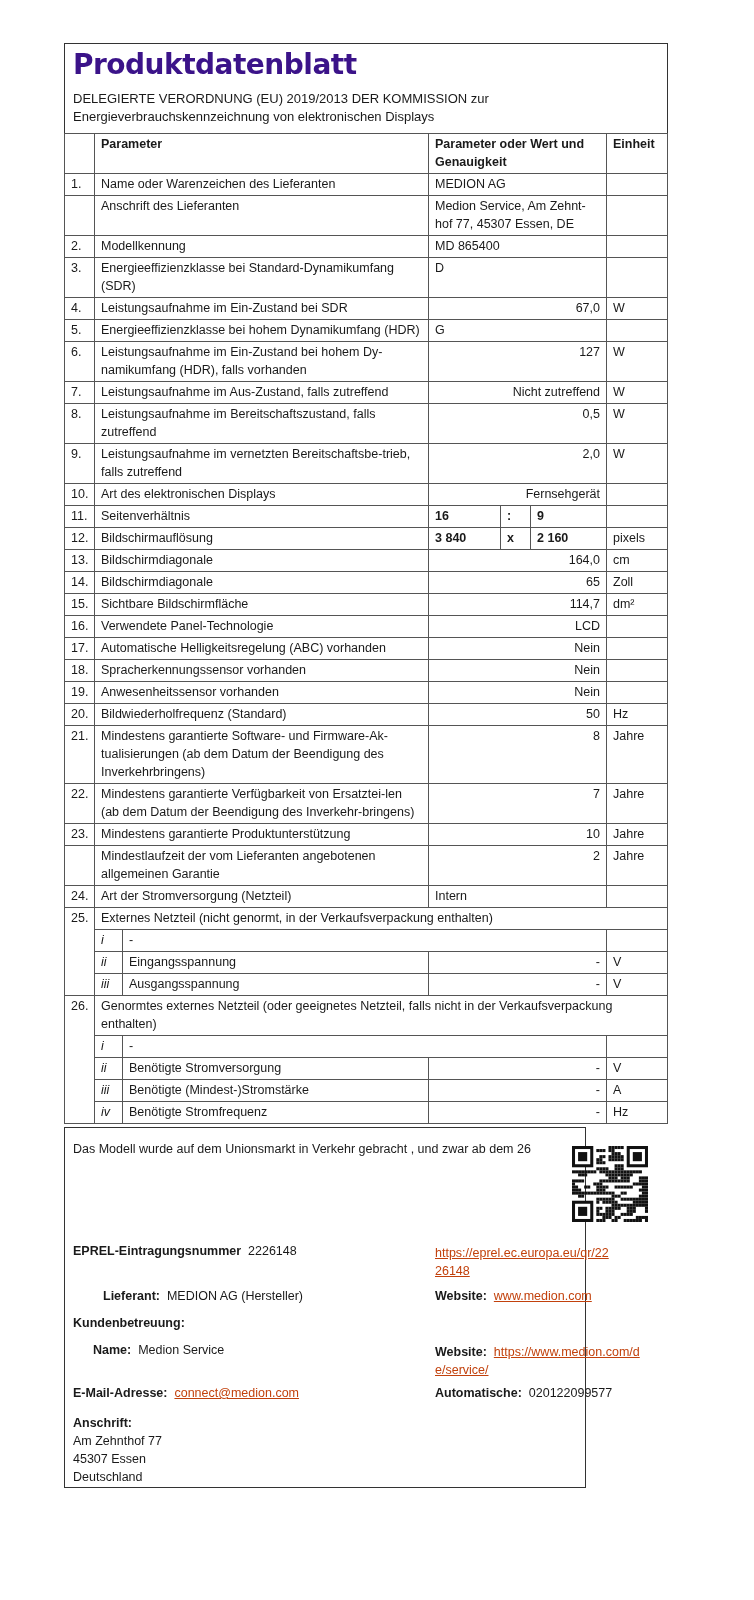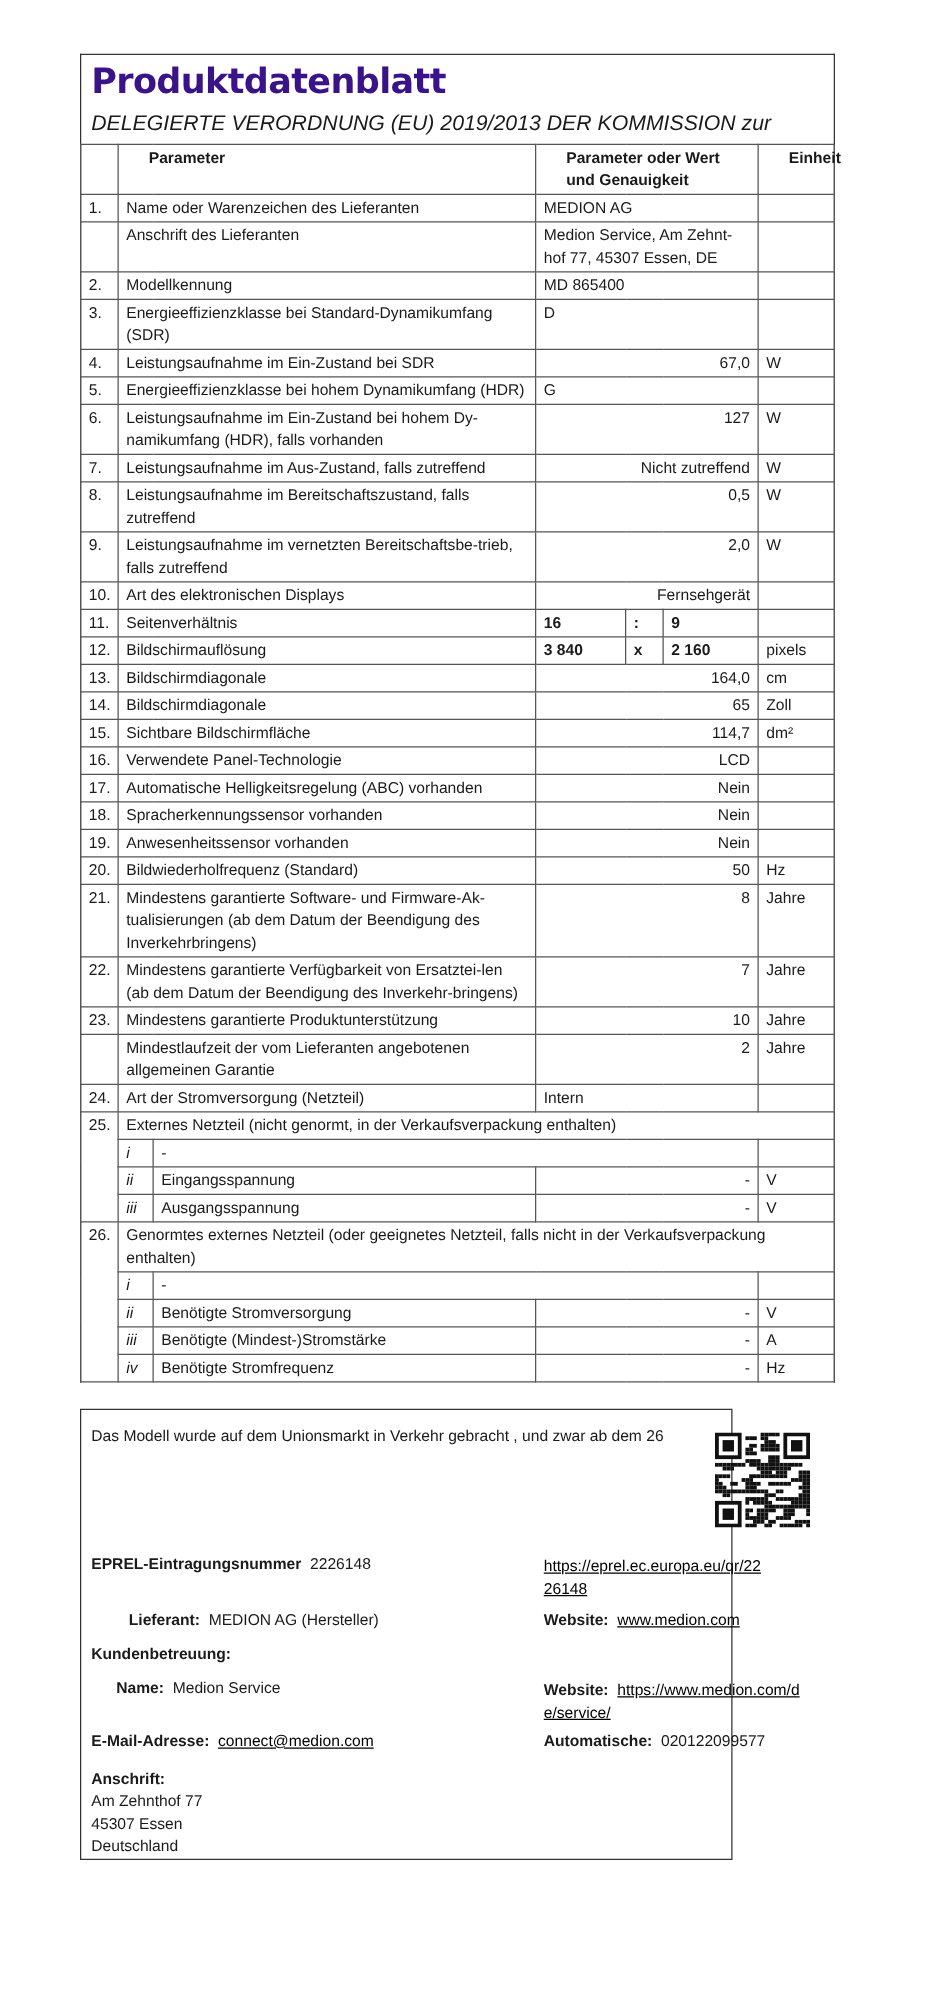--- a/index.html
+++ b/index.html
@@ -1,38 +1,39 @@
 <!DOCTYPE html>
 <html><head>
 <meta charset="utf-8">
 <style>
   html, body { margin:0; padding:0; background:#ffffff; }
   body { width:754px; height:1600px; position:relative; font-family:"Liberation Sans", sans-serif; color:#1a1a1a; }
   .sheet { position:absolute; left:64px; top:43px; width:604px; border:1px solid #333; border-bottom:none; box-sizing:border-box; }
   .title { font-family:"DejaVu Sans", sans-serif; font-weight:bold; font-size:28px; color:#3b1389; padding:4px 0 0 8px; height:38px; letter-spacing:-0.5px; }
-  .reg { font-size:17px; line-height:18px; padding:4px 8px 7px 8px;font-style:italic; }
+  .reg { font-size:13px; line-height:18px; padding:4px 8px 7px 8px; }
   table.dt { border-collapse:collapse; width:603px; font-size:12.5px; table-layout:fixed; margin-left:-1px; }
   table.dt td { border:1px solid #555; padding:1px 6px 2px 6px; vertical-align:top; line-height:18px; }
   table.dt td.r { text-align:right; }
   table.dt td.c { text-align:left;font-weight:bold; }
-  table.dt th { border:1px solid #555; text-align:left; font-weight:bold; padding:1px 6px 2px 24px; vertical-align:top; line-height:18px; }
+  table.dt th { border:1px solid #555; text-align:left; font-weight:bold; padding:1px 6px 2px 6px; vertical-align:top; line-height:18px; }
   .sub { font-style:italic; }
   .foot { position:absolute; left:64px; top:1127px; width:522px; height:361px; border:1px solid #333; box-sizing:border-box; font-size:12.5px; }
   .foot .line { position:absolute; white-space:nowrap; }
   .foot b { font-weight:bold; }
-  .link { color:#000000; text-decoration:underline; }
+  .link { color:#c2410c; text-decoration:underline; }
   .qr { position:absolute; left:507px; top:18px; width:76px; height:76px; }
 </style>
 </head>
 <body>
 
 <div class="sheet">
   <div class="title">Produktdatenblatt</div>
   <div class="reg">
     <div>DELEGIERTE VERORDNUNG (EU) 2019/2013 DER KOMMISSION zur</div>
+    <div>Energieverbrauchskennzeichnung von elektronischen Displays</div>
   </div>
   <table class="dt" id="dt">
     <colgroup>
       <col style="width:30px">
         <col style="width:28px">
         <col style="width:306px">
         <col style="width:72px">
         <col style="width:30px">
         <col style="width:76px">
         <col style="width:61px">

